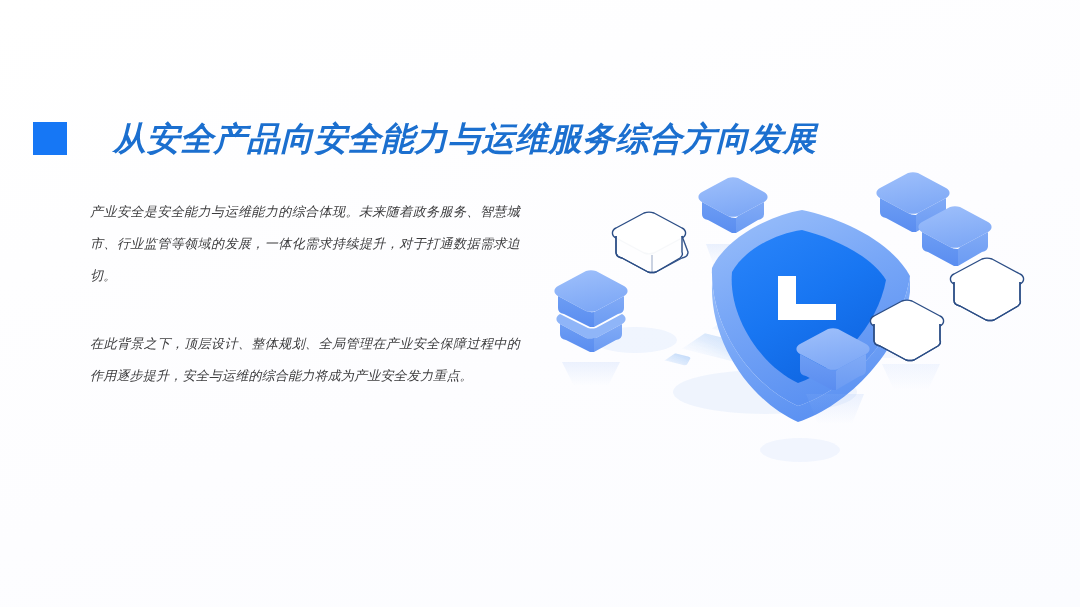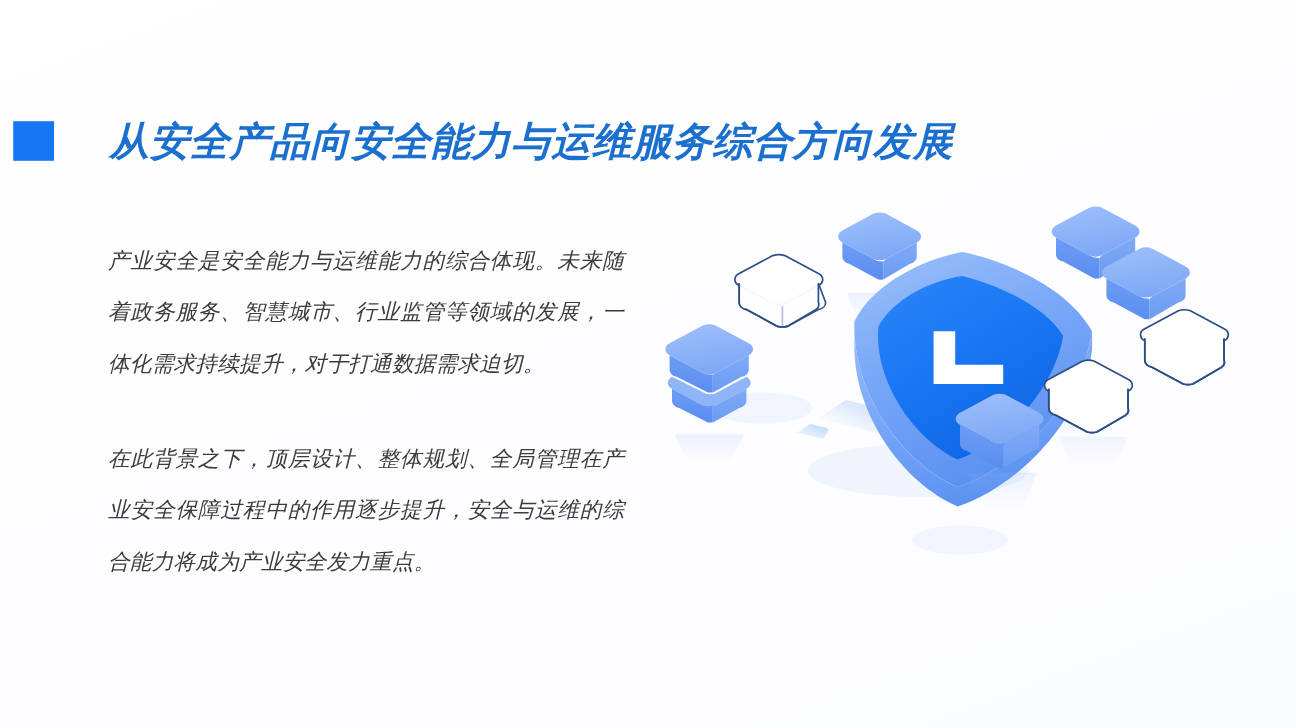--- a/index.html
+++ b/index.html
@@ -23,25 +23,26 @@
     position: absolute;
     inset: 0;
     background: linear-gradient(160deg, #ffffff 0%, #fdfdff 55%, #fbfcff 100%);
     pointer-events: none;
   }
 
   
   .header {
     position: absolute;
     left: 0;
-    top: 92px;
+    top: 113px;
     width: 1040px;
     height: 50px;
     display: flex;
     align-items: center;
+    padding-left: 22px;
   }
   .title-marker {
     width: 34px;
     height: 33px;
     margin-left: 11px;
     background: #1677F5;
     flex: 0 0 auto;
   }
   .title-text {
     margin-left: 46px;
@@ -55,24 +56,24 @@
   }
 
   
   .copy {
     position: absolute;
     left: 90px;
     top: 196px;
     width: 430px;
   }
   .para {
-    font-size: 18px;
+    font-size: 13px;
     font-style: italic;
     font-weight: 500;
-    line-height: 43px;
+    line-height: 32px;
     color: #3b3b3d;
     letter-spacing: 0.2px;
     text-align: justify;
     margin: 0;
   }
   .para + .para {
     margin-top: 36px;
   }
 
   

